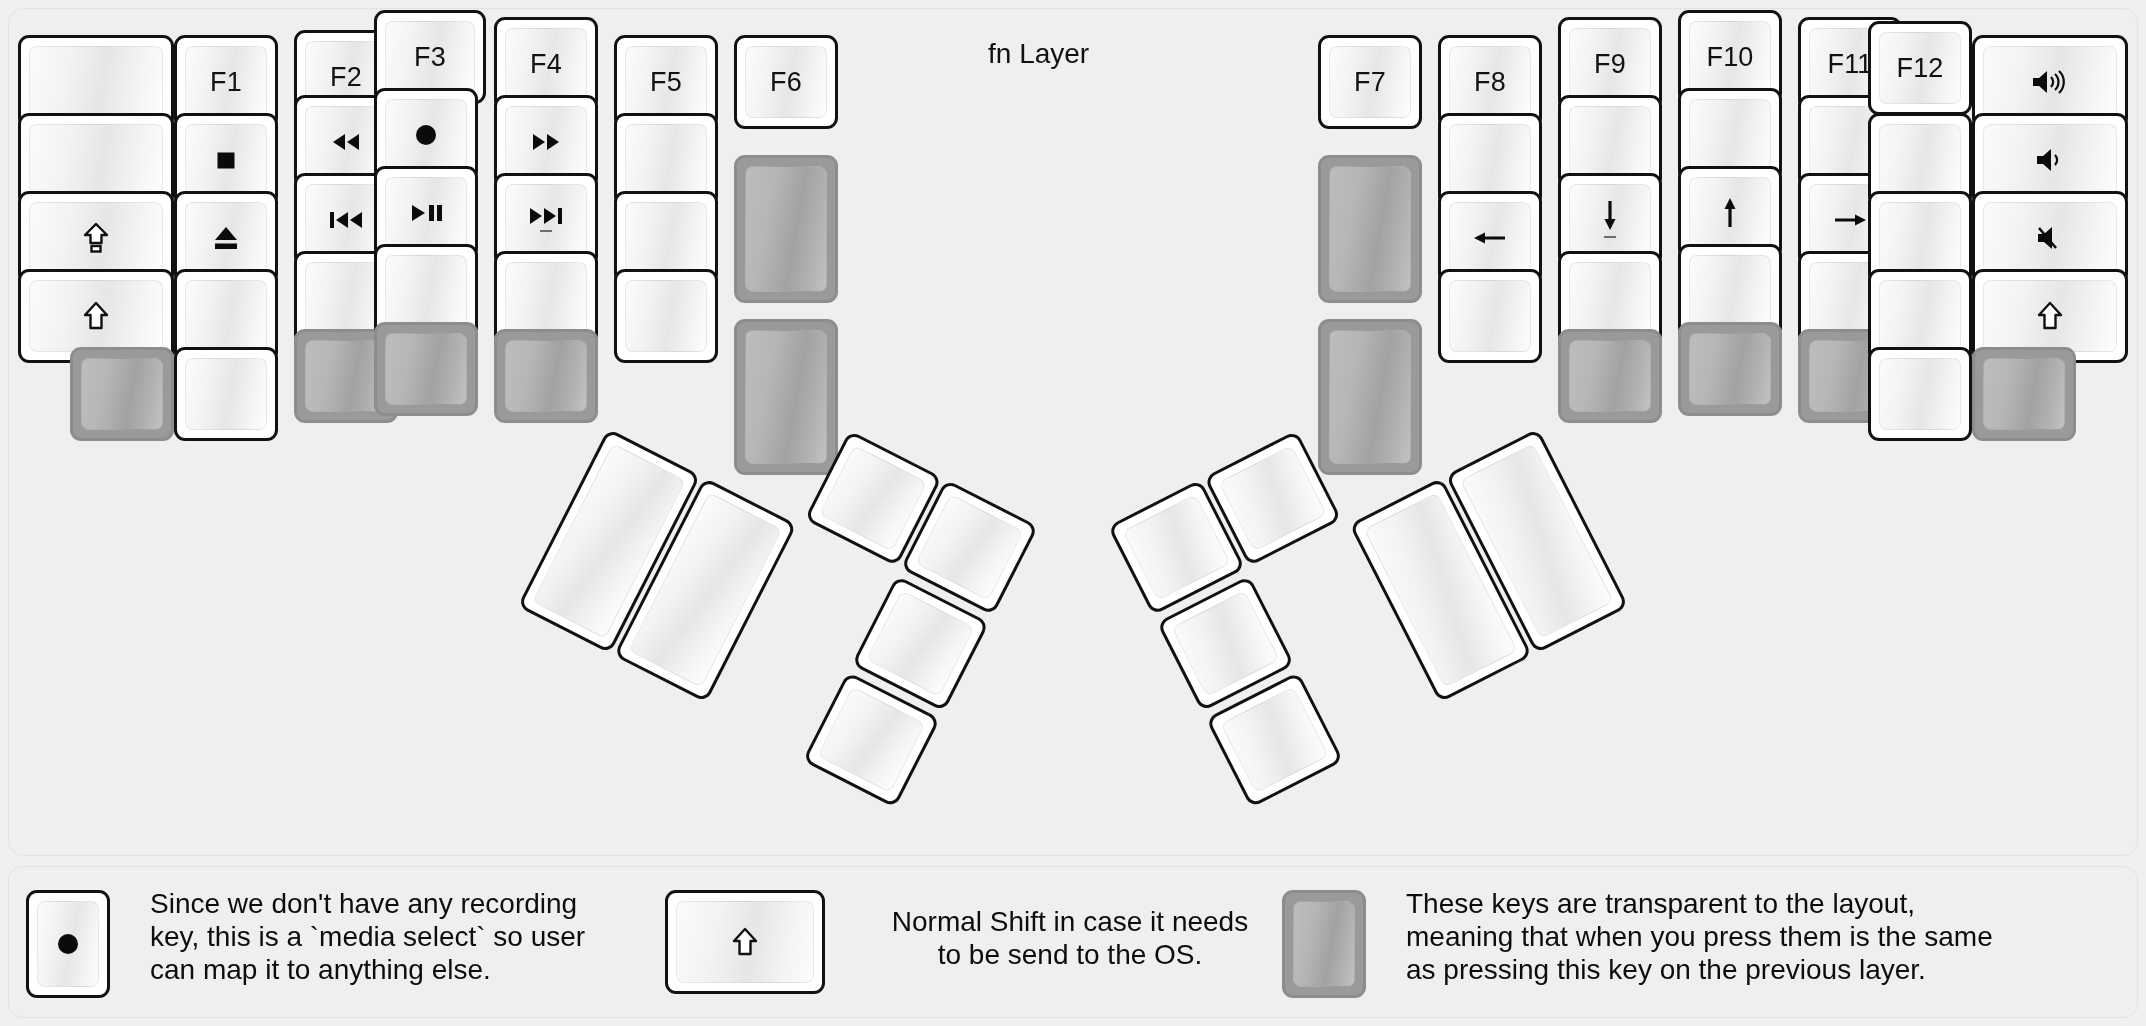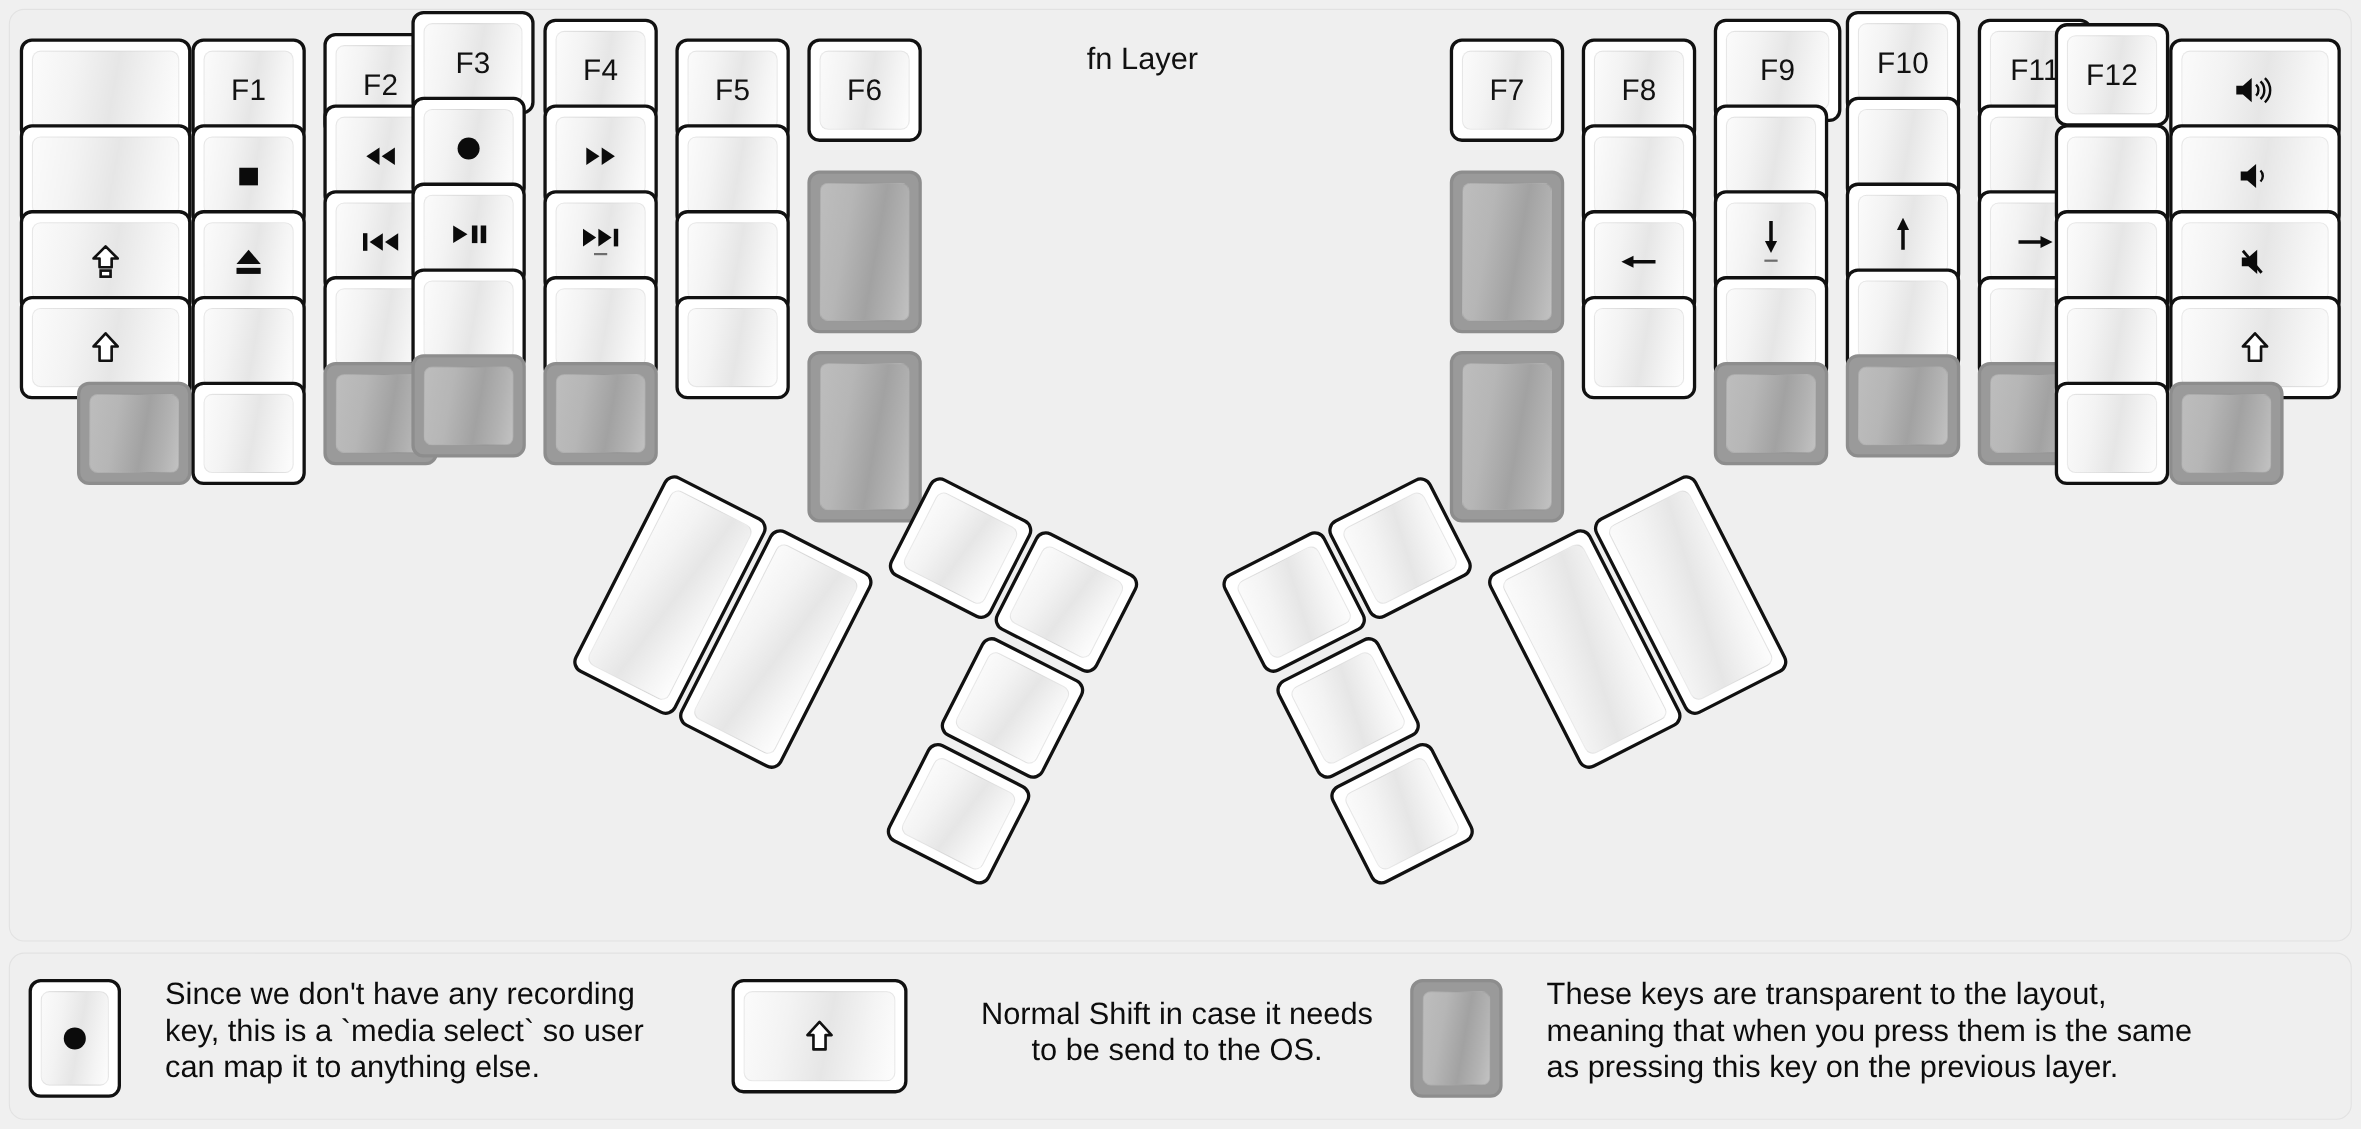--- a/index.html
+++ b/index.html
@@ -330,21 +330,21 @@
         <svg width="38" height="22" viewBox="0 0 38 22">
           <line x1="34" y1="11" x2="9" y2="11" stroke="#0b0b0b" stroke-width="3.2"></line>
           <path d="M3 11 L14 5.5 L14 16.5 Z" fill="#0b0b0b"></path>
         </svg>
       </div>
       </div>
     <div class="key" style="left:1438px;top:269px;width:104px;height:94px;">
       <div class="cap"></div>
       </div>
 
-    <div class="key" style="left:1558px;top:17px;width:116px;height:94px;">
+    <div class="key" style="left:1558px;top:17px;width:104px;height:94px;">
       <div class="cap">
         <span class="legend-text">F9</span>
       </div>
       </div>
     <div class="key" style="left:1558px;top:95px;width:104px;height:94px;">
       <div class="cap"></div>
       </div>
     <div class="key" style="left:1558px;top:173px;width:104px;height:94px;">
       <div class="cap">
         <svg width="26" height="42" viewBox="0 0 26 42">

